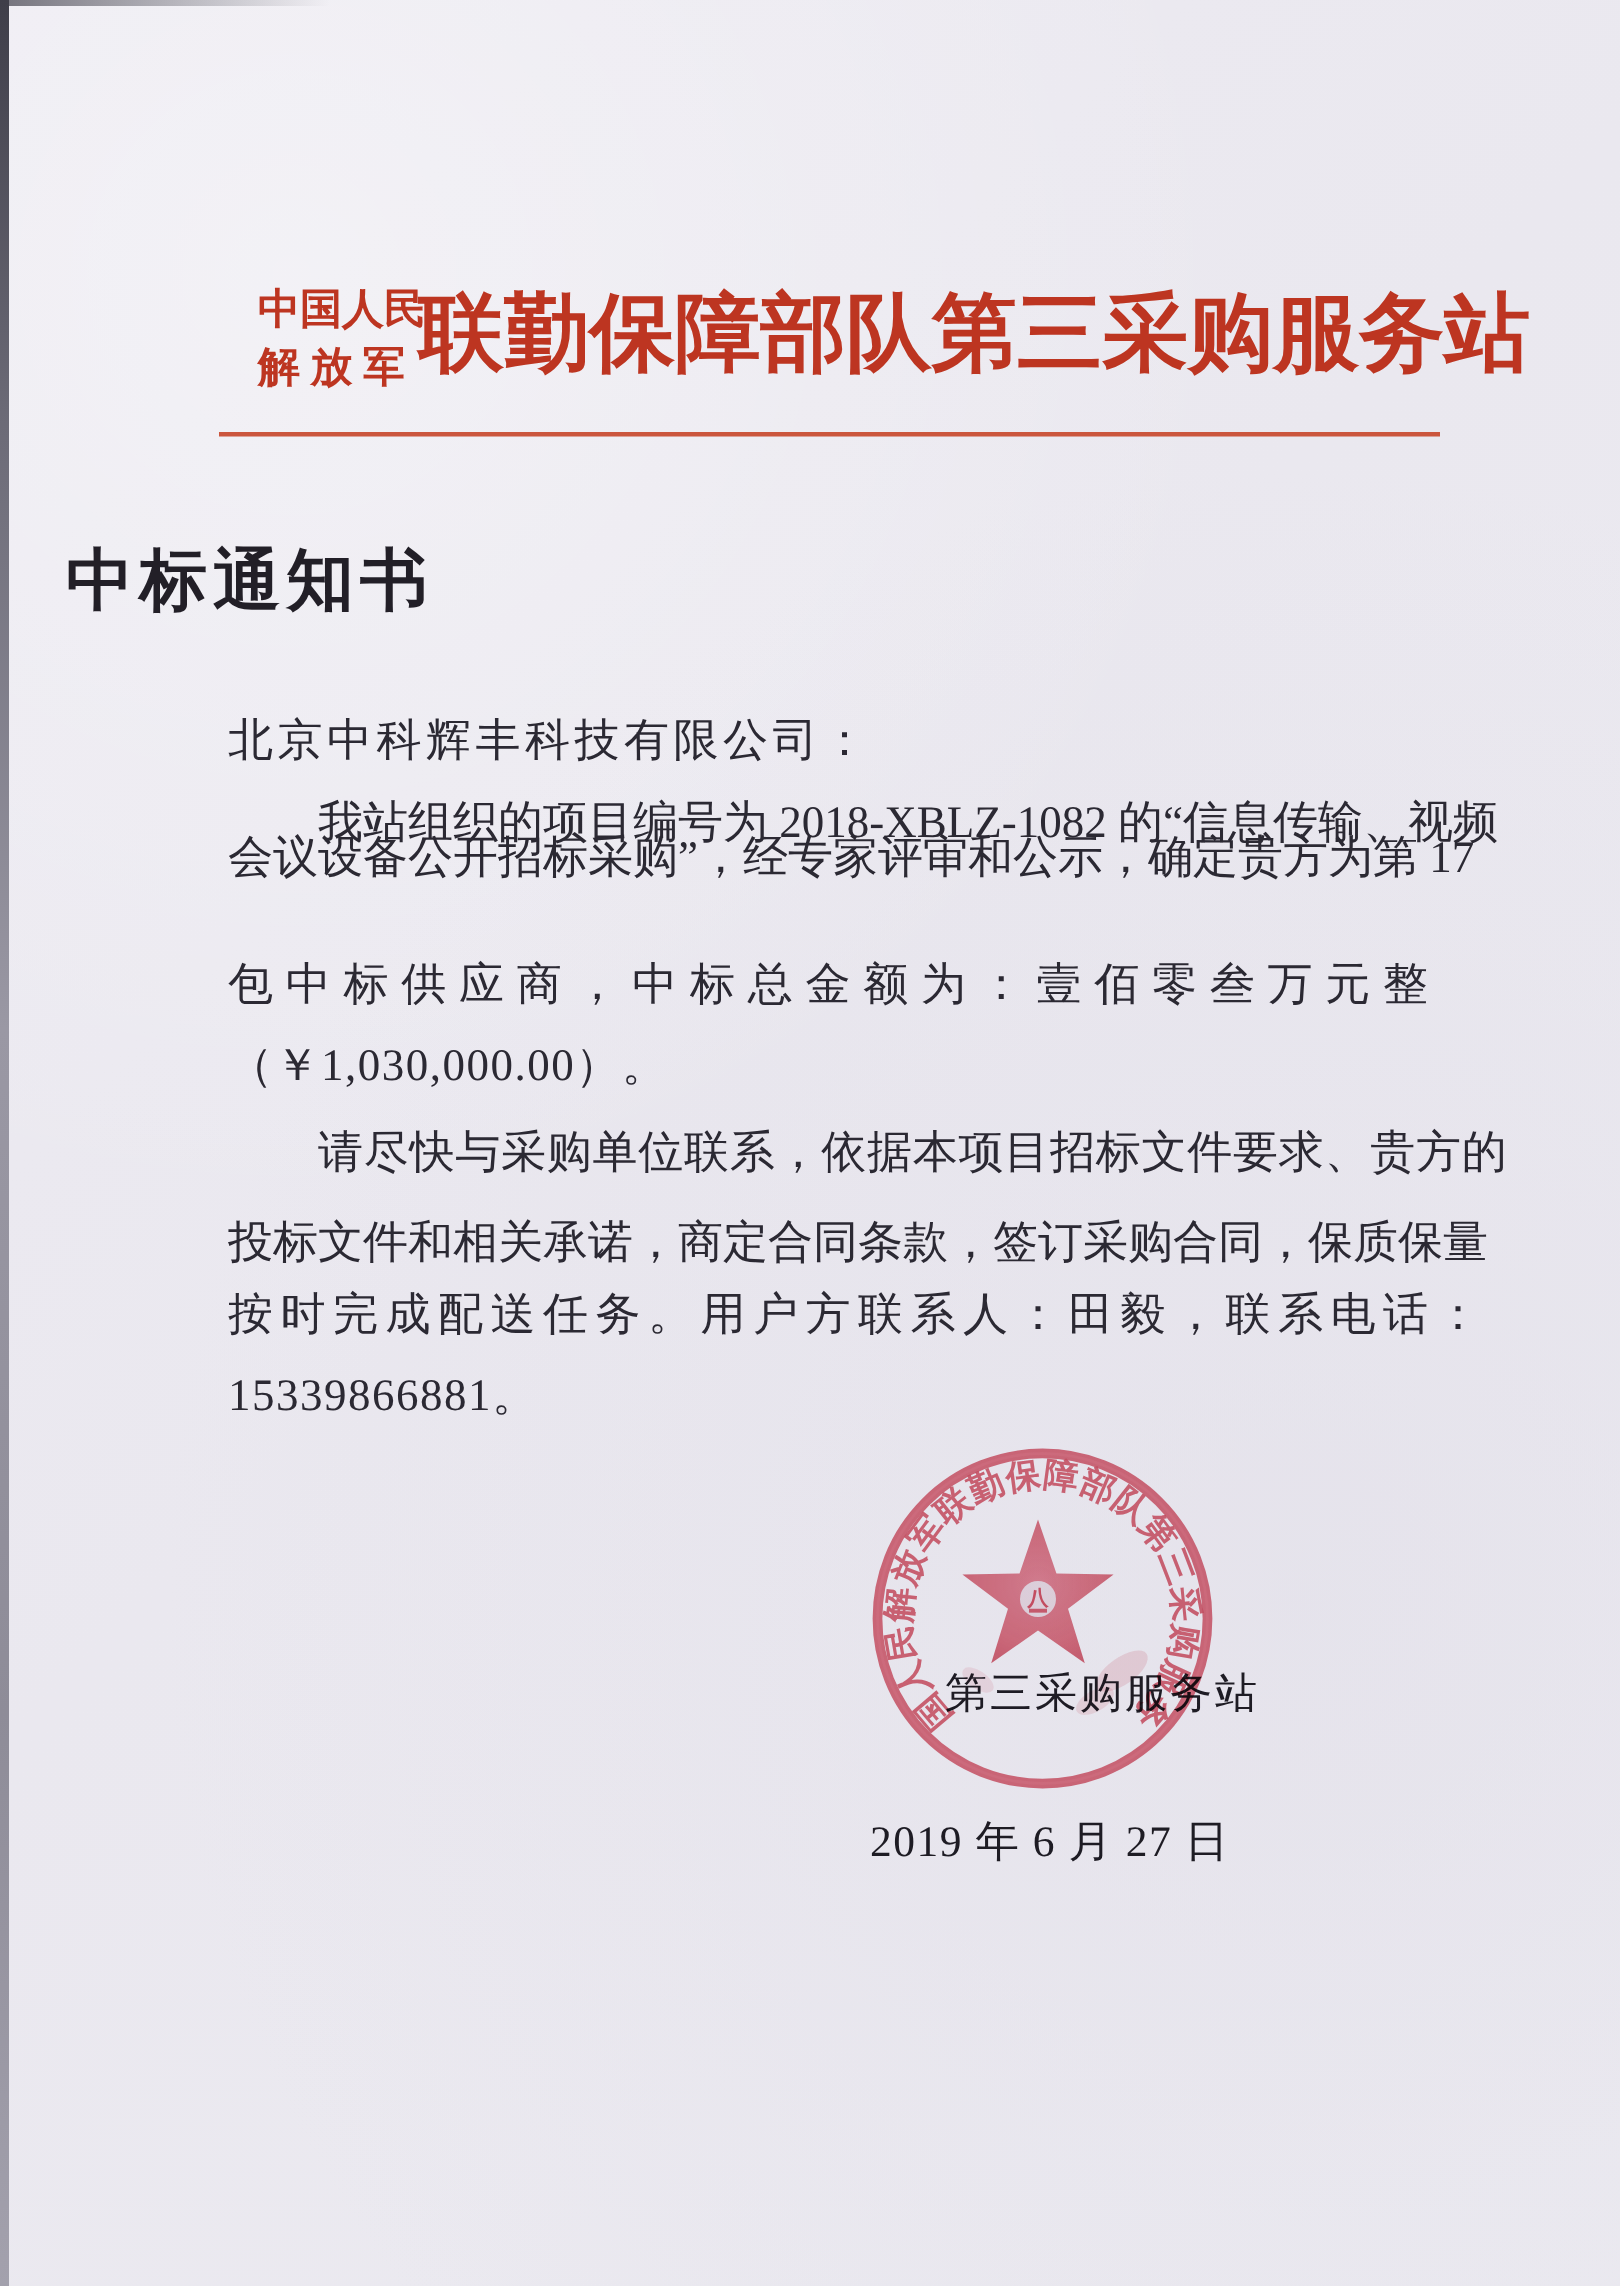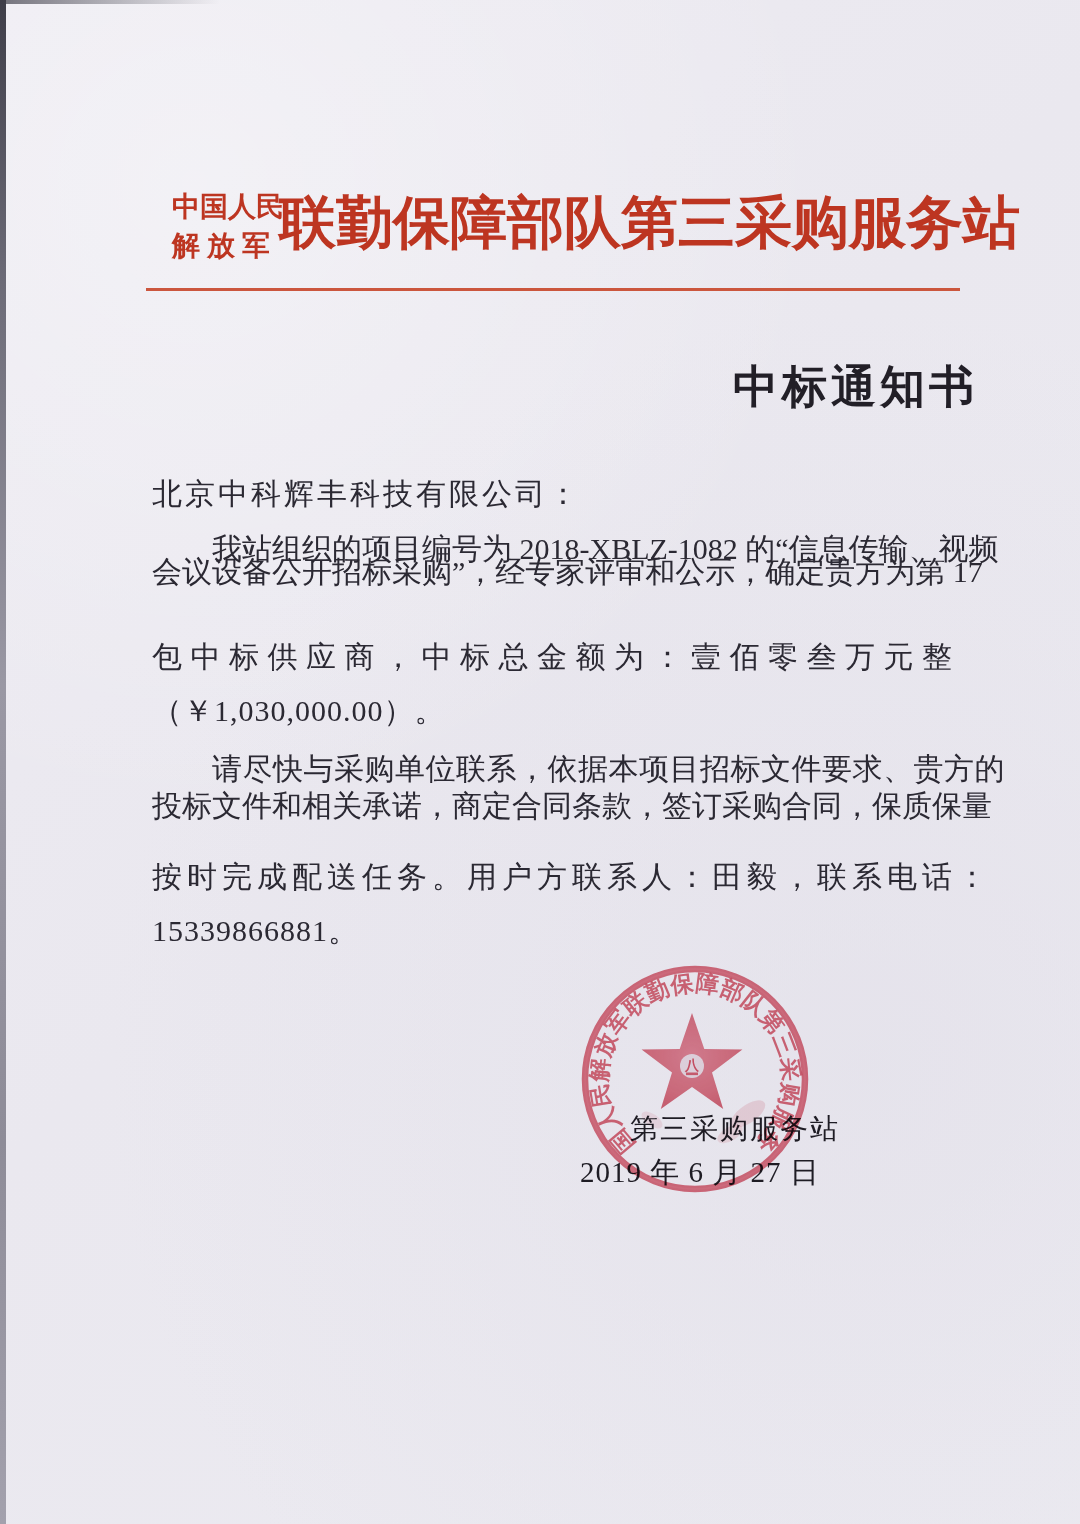--- a/index.html
+++ b/index.html
@@ -37,45 +37,45 @@
     font-size:57px;font-weight:bold;color:#bd3521;
     letter-spacing:0px;line-height:1;white-space:nowrap;
   }
   .red-rule{
     position:absolute;left:146px;top:288px;width:814px;height:3px;
     background:#c8492e;opacity:.92;
   }
   
   .doc-title{
     position:absolute;left:0;top:357px;width:932px;
-    text-align:right;padding-left:44px;box-sizing:border-box;
-    font-size:45px;font-weight:bold;color:#221f27;letter-spacing:4px;margin-left:46px;
+    text-align:left;padding-left:44px;box-sizing:border-box;
+    font-size:45px;font-weight:bold;color:#221f27;letter-spacing:4px;
   }
   
   .body-text{position:absolute;left:152px;top:0;width:812px;}
   .bline{
     position:absolute;left:0;white-space:nowrap;
     font-size:30px;color:#2b2933;line-height:1.2;
   }
   .bl0{top:476px;font-weight:normal;letter-spacing:3px;}
   .bl1{top:531px;left:60px;letter-spacing:0px;}
   .bl2{top:554px;letter-spacing:0px;}
   .bl3{top:639px;letter-spacing:8.5px;}
   .bl4{top:693px;letter-spacing:1px;}
   .bl5{top:751px;left:60px;letter-spacing:0.5px;}
-  .bl6{top:788px;letter-spacing:0px;}
+  .bl6{top:811px;letter-spacing:0px;}
   .bl7{top:859px;letter-spacing:5px;}
   .bl8{top:913px;letter-spacing:1px;}
   
   .sig-org{
     position:absolute;left:630px;top:1110px;
     font-size:28px;color:#1e1c24;letter-spacing:2px;white-space:nowrap;
   }
   .sig-date{
-    position:absolute;left:580px;top:1153px;
+    position:absolute;left:580px;top:1208px;
     font-size:29px;color:#1e1c24;letter-spacing:1px;white-space:nowrap;
   }
   
   .stamp{
     position:absolute;left:578px;top:962px;width:234px;height:234px;
     mix-blend-mode:multiply;opacity:.93;
   }
 </style>
 </head>
 <body>

